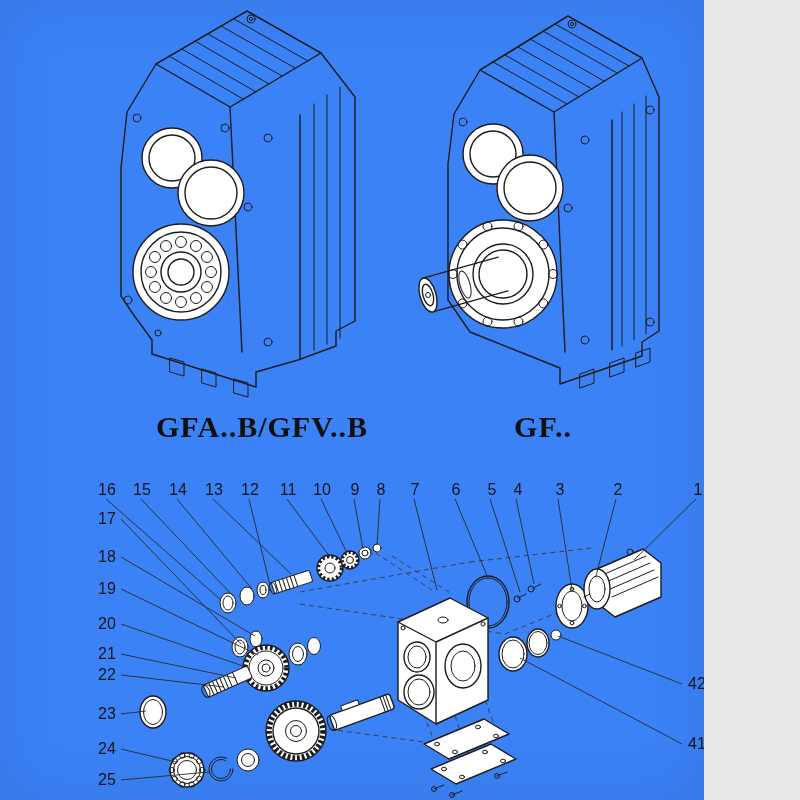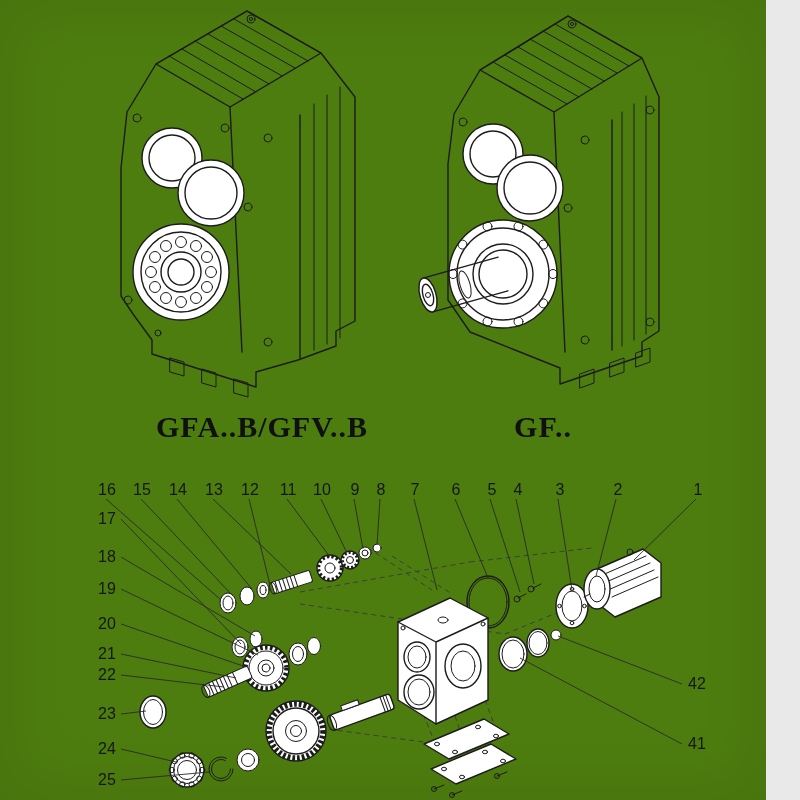--- a/index.html
+++ b/index.html
@@ -1,16 +1,16 @@
 <!DOCTYPE html>
 <html><head>
 <meta charset="utf-8">
 <style>
   html,body{margin:0;padding:0;background:#e9e9e9}
-  .page{position:relative;width:766px;height:800px;background:#4d7c0f;overflow:hidden;
+  .page{position:relative;width:704px;height:800px;background:#3b82f6;overflow:hidden;
         box-shadow:inset 0 0 70px rgba(0,0,0,.08);font-family:"Liberation Sans",sans-serif}
   svg{position:absolute;left:0;top:0}
   .ln{fill:none;stroke:#1c1c1c;stroke-width:1.4;stroke-linejoin:round;stroke-linecap:round}
   .thin{stroke-width:1}
   .wht{fill:#fff}
   .teeth{fill:none;stroke:#1c1c1c}
   .dash{fill:none;stroke:#3a3a3a;stroke-width:.9;stroke-dasharray:5 4}
   .leader{stroke:#2a2a2a;stroke-width:.9;fill:none}
   .callout{font:16px "Liberation Sans",sans-serif;fill:#161616;text-anchor:middle}
   .model{font:bold 30px "Liberation Serif",serif;fill:#101010;text-anchor:middle;letter-spacing:1px}

